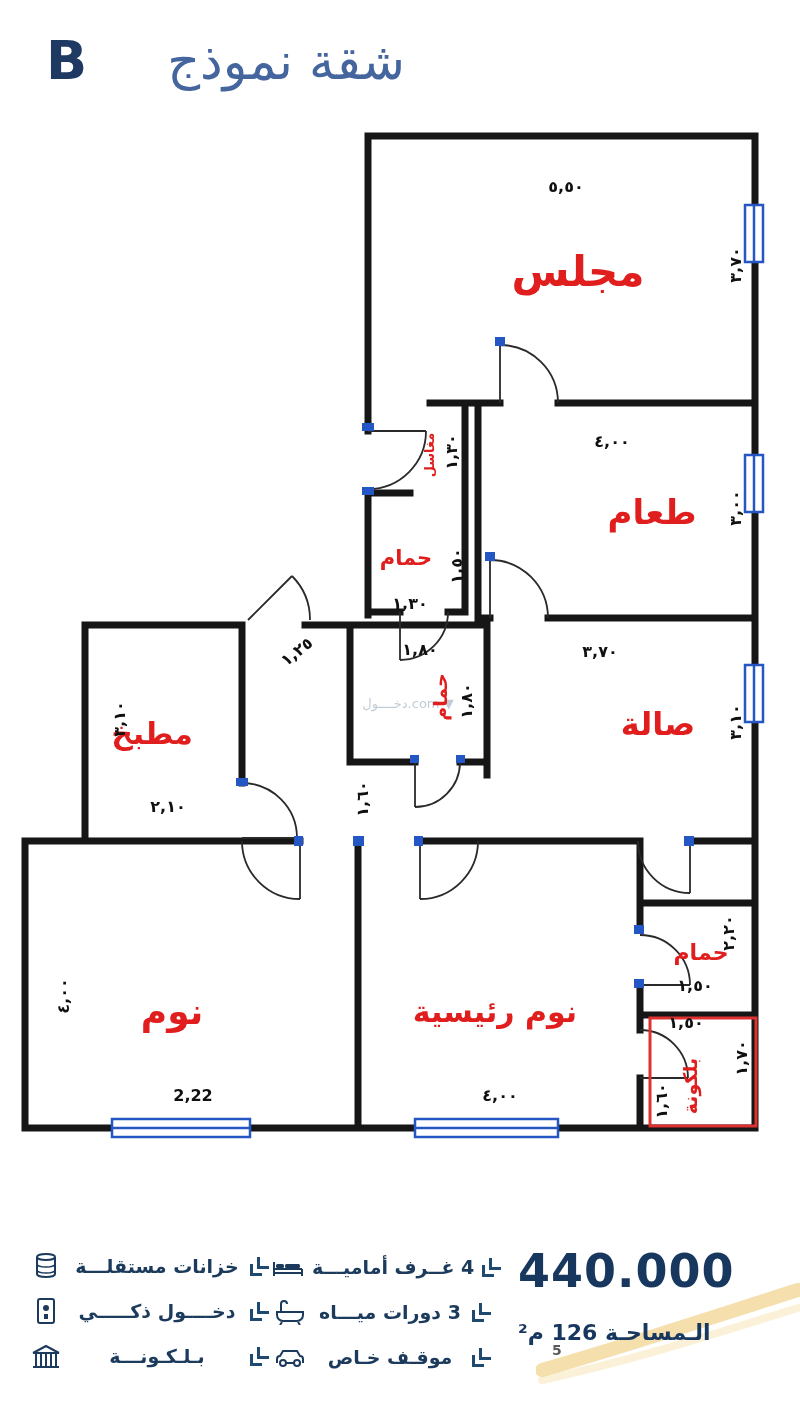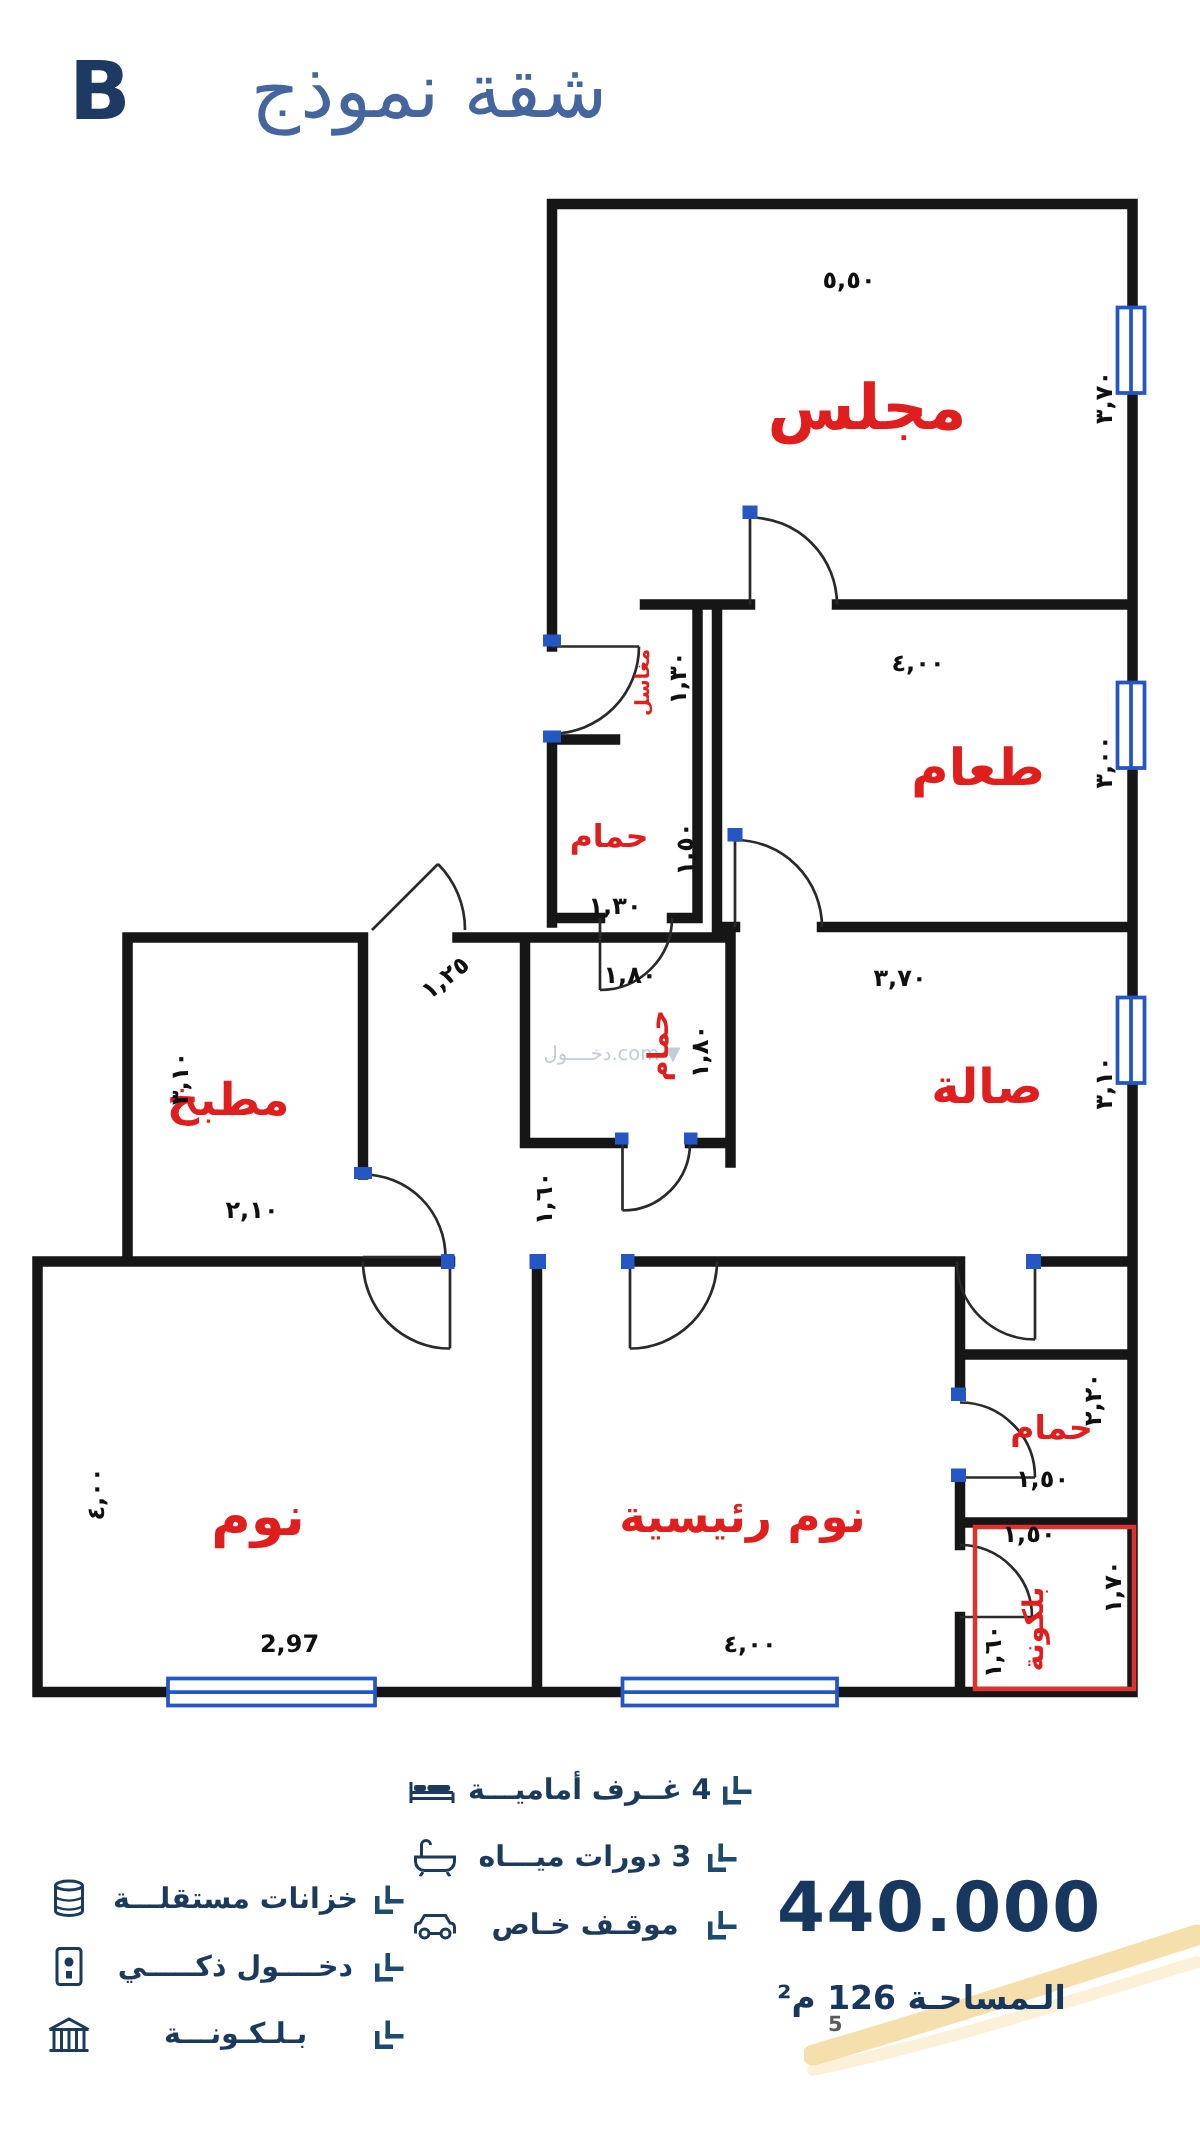--- a/index.html
+++ b/index.html
@@ -8,21 +8,21 @@
   .title-row{position:absolute;top:34px;left:46px;display:flex;align-items:center;gap:80px;}
   .model-letter{font-size:54px;font-weight:700;color:#1e3a63;line-height:1;}
   .main-title{font-size:51px;font-weight:400;color:#44659e;line-height:1;}
   .plan-svg{position:absolute;left:0;top:0;}
   .rlabel{position:absolute;color:#e01e1e;font-weight:700;transform:translate(-50%,-50%);white-space:nowrap;line-height:1;}
   .dim{position:absolute;color:#101010;font-weight:700;font-size:16px;transform:translate(-50%,-50%);white-space:nowrap;line-height:1;}
   .v{transform:translate(-50%,-50%) rotate(-90deg);}
   .watermark{position:absolute;transform:translate(-50%,-50%);color:#8fa3b5;opacity:.55;font-size:13px;white-space:nowrap;}
   .features{position:absolute;display:flex;flex-direction:column;}
   .f-left{left:28px;top:1243px;width:242px;}
-  .f-mid{left:272px;top:1170px;width:220px;}
+  .f-mid{left:272px;top:1244px;width:220px;}
   .frow{display:flex;align-items:center;height:45px;gap:8px;}
   .ficon{width:36px;display:flex;justify-content:center;align-items:center;}
   .flabel{flex:1;text-align:center;direction:rtl;font-weight:700;font-size:19px;color:#1b3a5c;white-space:nowrap;}
   .chev{position:relative;width:20px;height:20px;flex:0 0 20px;}
   .chev::before,.chev::after{content:"";position:absolute;border-left:3px solid #1d4a6e;border-bottom:3px solid #1d4a6e;width:9px;height:9px;}
   .chev::before{left:0;bottom:0;}
   .chev::after{left:7px;bottom:7px;}
   .price-block{position:absolute;left:518px;top:1248px;width:264px;text-align:left;}
   .price{font-size:46px;font-weight:700;color:#17375f;letter-spacing:1px;line-height:1;}
   .area{font-size:22px;font-weight:700;color:#17375f;direction:rtl;margin-top:26px;}
@@ -122,21 +122,21 @@
   <span class="dim" style="left:410px;top:604px">١,٣٠</span>
   <span class="dim" style="left:600px;top:652px">٣,٧٠</span>
   <span class="dim v" style="left:736px;top:722px">٣,١٠</span>
   <span class="dim" style="left:420px;top:650px">١,٨٠</span>
   <span class="dim v" style="left:467px;top:701px">١,٨٠</span>
   <span class="dim" style="left:297px;top:652px;transform:translate(-50%,-50%) rotate(-38deg)">١,٢٥</span>
   <span class="dim v" style="left:120px;top:719px">٣,١٠</span>
   <span class="dim" style="left:168px;top:807px">٢,١٠</span>
   <span class="dim v" style="left:363px;top:799px">١,٦٠</span>
   <span class="dim v" style="left:64px;top:996px">٤,٠٠</span>
-  <span class="dim" style="left:193px;top:1096px">2,97</span>
+  <span class="dim" style="left:193px;top:1096px">2,22</span>
   <span class="dim" style="left:500px;top:1096px">٤,٠٠</span>
   <span class="dim v" style="left:729px;top:933px">٢,٢٠</span>
   <span class="dim" style="left:695px;top:986px">١,٥٠</span>
   <span class="dim" style="left:686px;top:1023px">١,٥٠</span>
   <span class="dim v" style="left:742px;top:1058px">١,٧٠</span>
   <span class="dim v" style="left:662px;top:1101px">١,٦٠</span>
 
   <div class="features f-left">
     <div class="frow">
       <span class="ficon">

